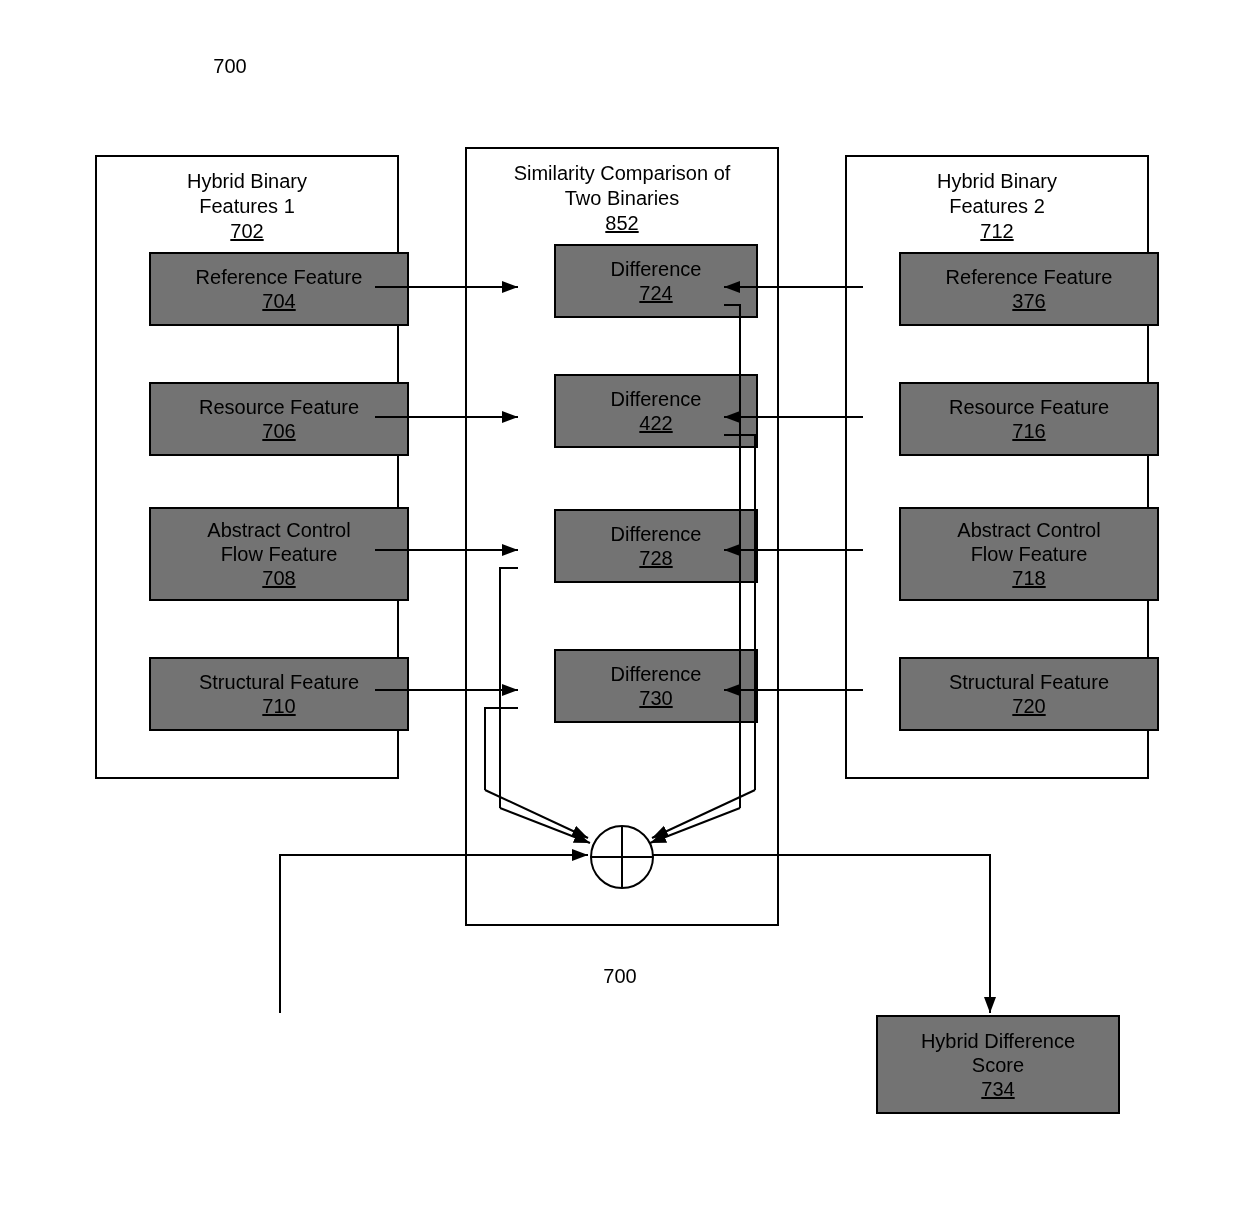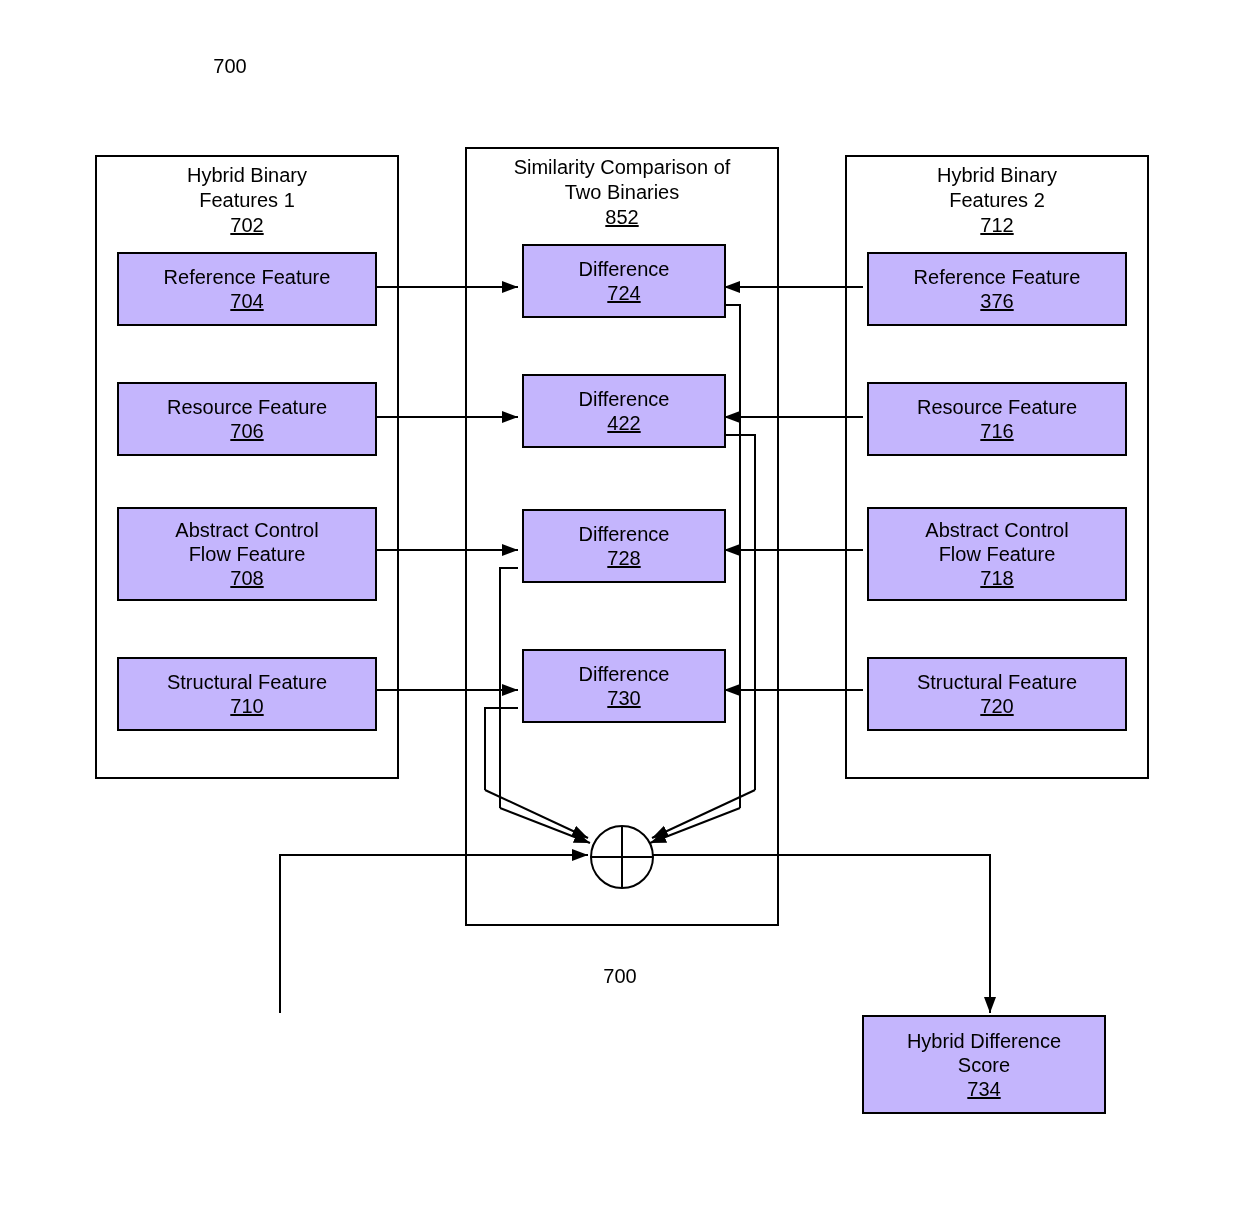--- a/index.html
+++ b/index.html
@@ -20,33 +20,34 @@
     text-align: center;
   }
   .panel {
     position: absolute;
     border: 2px solid #000;
     background: #fff;
   }
   .panel-title {
     text-align: center;
     line-height: 1.25;
-    padding-top: 6px;
+    padding-top: 12px;
   }
   .panel-title .num { text-decoration: underline; }
   .box {
     position: absolute;
     border: 2px solid #000;
-    background: #c4b5fd;
+    background: #737373;
     text-align: center;
     line-height: 1.2;
     display: flex;
     align-items: center;
     justify-content: center;
     flex-direction: column;
+    margin-left: 32px;
   }
   .box .num { text-decoration: underline; }
   .sum {
     position: absolute;
     width: 60px;
     height: 60px;
     border: 2px solid #000;
     border-radius: 50%;
     background: #fff;
   }
@@ -142,21 +143,21 @@
     <div class="box" style="left:20px; top:500px; width:256px; height:70px;">
       <span style="white-space:pre-line;">Structural Feature</span>
       <span class="num">720</span>
     </div>
   </div>
 
   <div class="sum" style="left:590px; top:825px;"></div>
 
   <div class="figlabel" style="left:590px; top:965px; width:60px;">700</div>
 
-  <div class="box" style="left:862px; top:1015px; width:240px; height:95px;">
+  <div class="box" style="left:844px; top:1015px; width:240px; height:95px;">
     <span style="white-space:pre-line;">Hybrid  Difference
 Score</span>
     <span class="num">734</span>
   </div>
 
   <svg class="wires">
     <defs>
       <marker id="ah" markerWidth="10" markerHeight="10" refX="8" refY="3" orient="auto" markerUnits="strokeWidth">
         <path d="M0,0 L8,3 L0,6 Z" fill="#000"></path>
       </marker>

